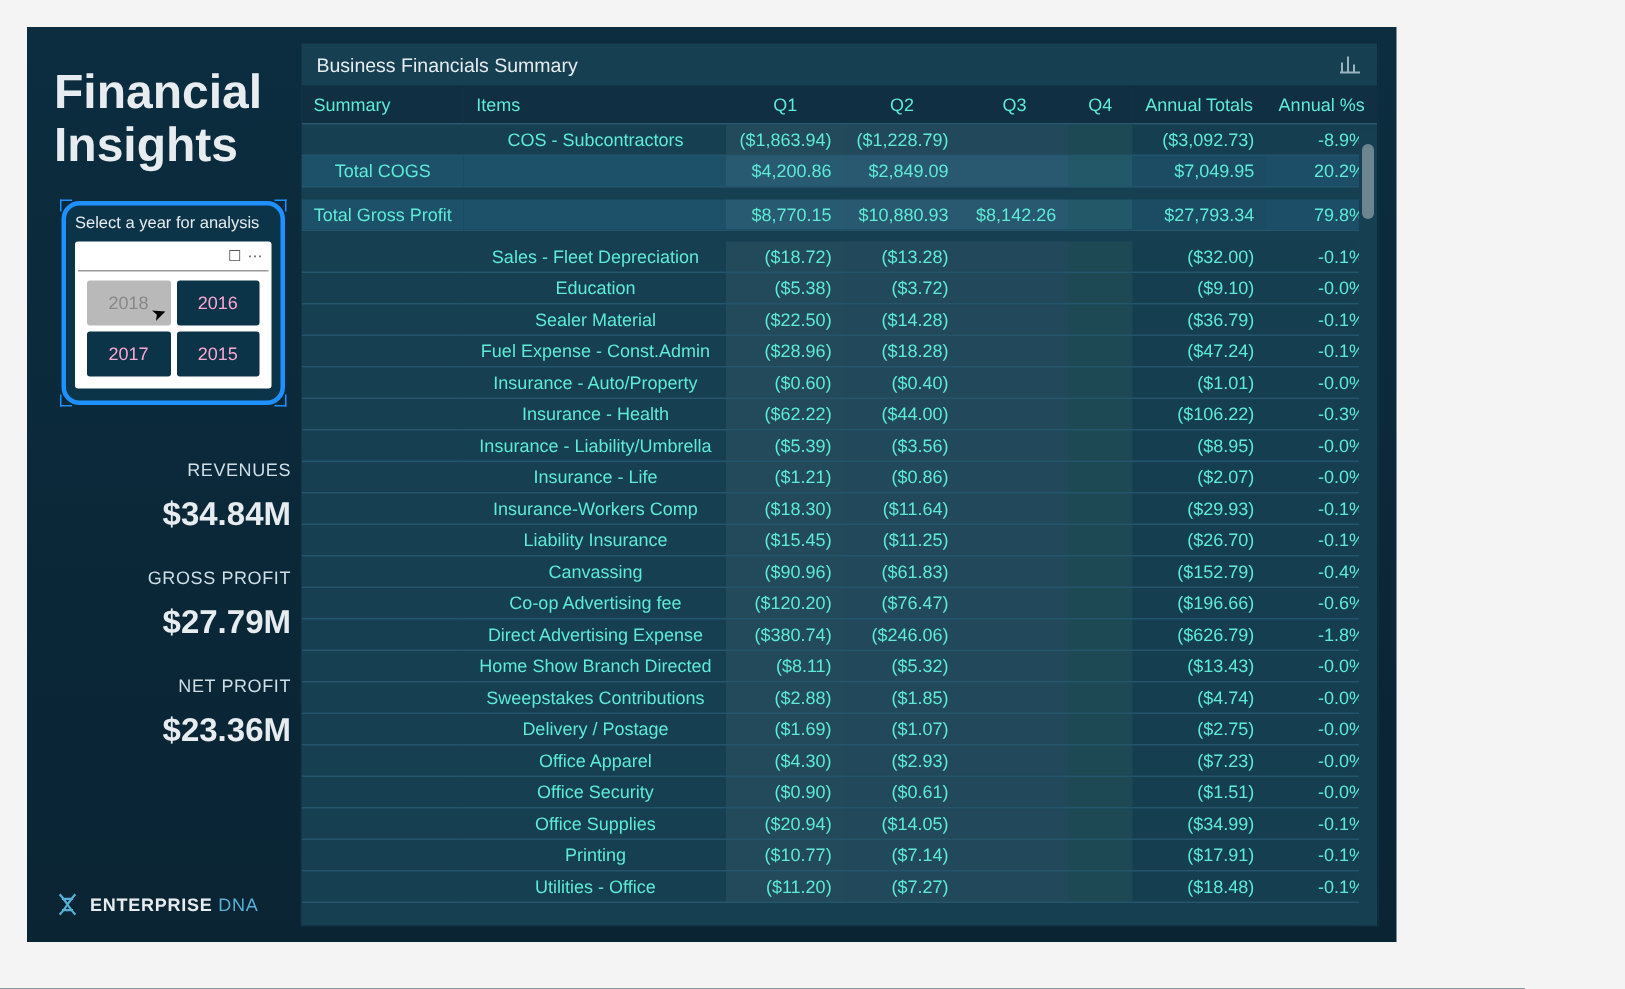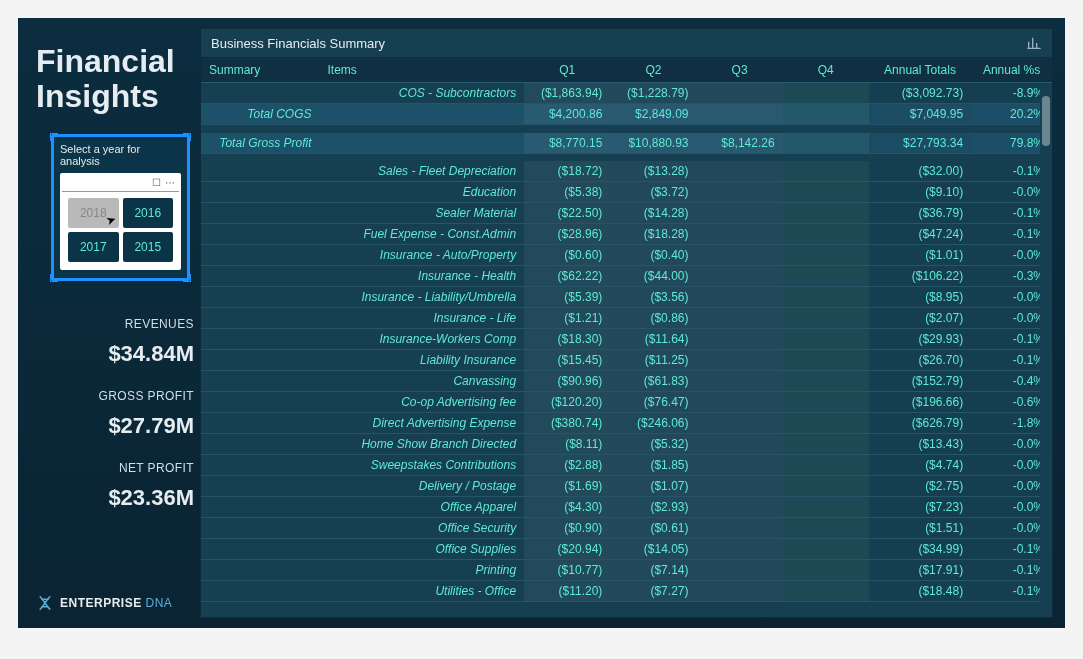--- a/index.html
+++ b/index.html
@@ -3,21 +3,21 @@
 <meta charset="utf-8">
 <style>
   * { box-sizing: border-box; margin: 0; padding: 0; }
   body {
     font-family: "Segoe UI", Arial, sans-serif;
     background: #f4f4f4;
     padding: 18px;
     font-size: 13px;
   }
   .dashboard {
-    width: 1047px;
+    width: 913px;
     height: 610px;
     background: linear-gradient(180deg, #0b2d3f 0%, #0a2433 100%);
     display: flex;
     padding: 10px 12px 10px 6px;
     color: #e6ecef;
   }
   .sidebar {
     width: 176px;
     padding: 16px 6px 6px 6px;
     display: flex;
@@ -25,24 +25,24 @@
   }
   .title {
     font-weight: 800;
     font-size: 32px;
     line-height: 1.1;
     margin-bottom: 18px;
     padding-left: 6px;
   }
   .slicer-wrap {
     border: 3px solid #1e90ff;
-    border-radius: 2px;
+    border-radius: 12px;
     padding: 6px 6px 8px 6px;
     background: #0c3448;
-    margin: 2px 4px 14px 21px;
+    margin: 2px 4px 14px 11px;
     position: relative;
   }
   .slicer-label { font-size: 11px; margin-bottom: 6px; }
   .slicer-box {
     background: #fff;
     color: #333;
     border-radius: 2px;
     padding: 2px;
   }
   .slicer-header {
@@ -55,21 +55,21 @@
     font-size: 10px;
   }
   .slicer-grid {
     display: grid;
     grid-template-columns: 1fr 1fr;
     gap: 4px;
     padding: 6px;
   }
   .year-btn {
     background: #0c3448;
-    color: #5eead4;
+    color: #f9a8d4;
     font-size: 12px;
     text-align: center;
     padding: 8px 0;
     cursor: pointer;
     border-radius: 2px;
   }
   .year-btn.selected { background: #b9b9b9; color: #888; position: relative; }
   .cursor-arrow {
     position: absolute;
     font-size: 12px;
@@ -136,21 +136,21 @@
     white-space: nowrap;
   }
   thead th:nth-child(1), thead th:nth-child(2) { text-align: left; }
   tbody td {
     padding: 3px 8px;
     border-bottom: 1px solid #25556b;
     text-align: right;
     white-space: nowrap;
     height: 19px;
   }
-  tbody td:nth-child(1), tbody td:nth-child(2) { text-align: right; font-style: italic; }
+  tbody td:nth-child(1), tbody td:nth-child(2) { text-align: center; }
   tbody tr.subtotal { background: #1d516a; font-weight: 500; }
   tbody tr.spacer td { height: 8px; border-bottom: none; background: #163f52; padding: 0; }
   
   tbody tr:not(.spacer) td:nth-child(3) { background: rgba(180,200,210,0.08); }
   tbody tr:not(.spacer) td:nth-child(4) { background: rgba(150,170,180,0.10); }
   tbody tr:not(.spacer) td:nth-child(5) { background: rgba(120,150,160,0.12); }
   tbody tr:not(.spacer) td:nth-child(6) { background: rgba(60,120,100,0.18); }
   tbody tr:not(.spacer) td:nth-child(7) { background: rgba(20,60,80,0.20); }
   tbody tr:not(.spacer) td:nth-child(8) { background: rgba(20,60,80,0.10); }
 

